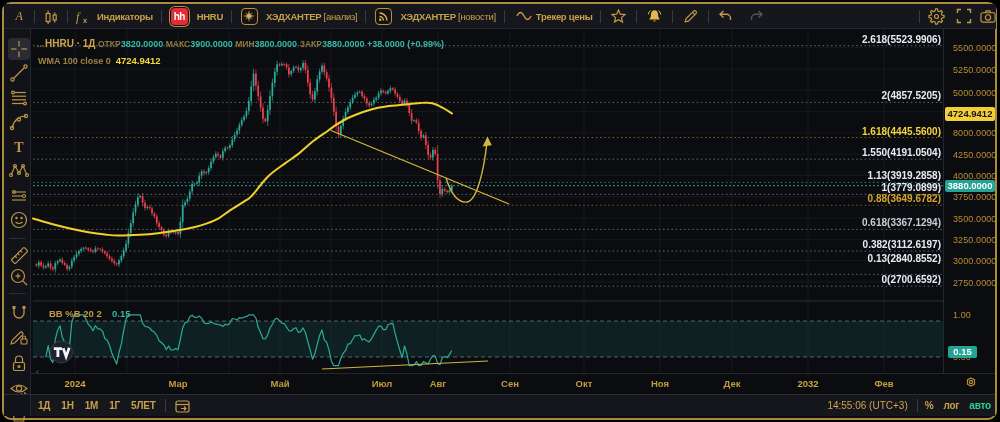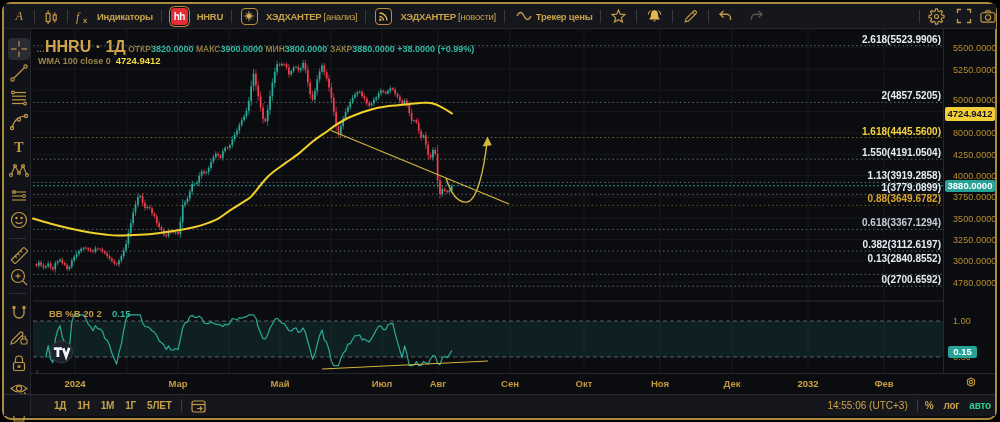--- a/index.html
+++ b/index.html
@@ -13,21 +13,21 @@
 #taxis { position:absolute; left:31px; top:373px; width:964px; height:21px; border-top:1px solid #26272e; background:#0b0c0f; }
 .ml,.mlb { position:absolute; top:4px; width:50px; text-align:center; font-size:9.5px; font-weight:bold; color:#c49a3f; }
 .mlb { color:#cfa449; }
 #botbar { position:absolute; left:31px; top:394px; width:964px; height:22px; background:#16171c; border-top:1px solid #2c2d34; display:flex; align-items:center; font-size:10px; font-weight:bold; color:#c5a14b; letter-spacing:-0.2px; }
 #blcorner { position:absolute; left:4px; top:394px; width:27px; height:22px; background:#121318; border-top:1px solid #2c2d34; border-right:1px solid #26272e; }
 .badge { position:absolute; left:1px; width:50px; text-align:center; font-size:9.5px; font-weight:bold; border-radius:2px; }
 .tbtxt { margin:0 8px; white-space:nowrap; }
 .bb { margin:0 5.5px; }
 .iconbox { width:17px; height:17px; border:1px solid #b78f3c; border-radius:4px; background:#141416; display:flex; align-items:center; justify-content:center; }
 #legend { position:absolute; left:36px; top:38px; font-size:9px; color:#8f7a3f; font-weight:bold; }
-#legend .sym { font-size:16px; color:#cfa54b; }
+#legend .sym { font-size:10px; color:#cfa54b; }
 #legend .val { color:#33b9a4; }
 #legend2 { position:absolute; left:38px; top:55px; font-size:9px; color:#9d8546; font-weight:bold; }
 #legend2 b { color:#f5d93c; font-size:9.5px; }
 </style></head><body>
 <div id="frame"></div>
 
 <svg id="chart" viewBox="31 29 912 344" width="912" height="344" style="position:absolute;left:31px;top:29px">
 <rect x="31" y="29" width="912" height="344" fill="#0b0c0f"></rect>
 <line x1="33" y1="282.0" x2="943" y2="282.0" stroke="#17181d" stroke-width="1"></line>
 <line x1="33" y1="260.7" x2="943" y2="260.7" stroke="#17181d" stroke-width="1"></line>
@@ -436,35 +436,35 @@
       <path d="M53.8 348.6 h8.2 M57.9 348.6 V 357"></path>
       <path d="M63.2 348.3 l2.9 8.4 l3.1 -8.9" stroke-width="2.7"></path>
     </g>
 <line x1="33" y1="301" x2="943" y2="301" stroke="#2c2e36" stroke-width="1"></line>
 <text x="49" y="317" font-size="9.5" font-weight="bold" fill="#c39a46" font-family="Liberation Sans">BB %B 20 2</text>
 <text x="112" y="317" font-size="9.5" font-weight="bold" fill="#33b9a4" font-family="Liberation Sans">0.15</text>
 <text x="36" y="375" font-size="9" fill="#6a6d76" font-family="Liberation Sans">‹</text>
 </svg>
 
 <div id="paxis">
-<div class="axl" style="top:248.5px">4780.0000</div>
+<div class="axl" style="top:248.5px">2750.0000</div>
 <div class="axl" style="top:227.2px">3000.0000</div>
 <div class="axl" style="top:205.9px">3250.0000</div>
 <div class="axl" style="top:184.6px">3500.0000</div>
 <div class="axl" style="top:163.3px">3750.0000</div>
 <div class="axl" style="top:142.0px">4000.0000</div>
 <div class="axl" style="top:120.7px">4250.0000</div>
 <div class="axl" style="top:99.4px">8000.0000</div>
 <div class="axl" style="top:78.1px">4750.0000</div>
-<div class="axl" style="top:66px">5000.0000</div>
+<div class="axl" style="top:59px">5000.0000</div>
 <div class="axl" style="top:35.5px">5250.0000</div>
 <div class="axl" style="top:14.2px">5500.0000</div>
 <div class="badge" style="top:77.5px;height:14px;line-height:14px;background:#f2cf38;color:#15161a;">4724.9412</div>
 <div class="badge" style="top:150.7px;height:12px;line-height:12px;background:#24a396;color:#fff;">3880.0000</div>
-<div class="axl" style="top:287px">1.00</div>
+<div class="axl" style="top:281px">1.00</div>
 <div class="axl" style="top:323px">0.00</div>
 <div class="badge" style="top:316.6px;left:4px;width:29px;height:12px;line-height:12px;background:#24a396;color:#fff;">0.15</div>
 </div>
 
 <div class="fibl" style="top:33.7px;color:#e8ebf3">2.618(5523.9906)</div>
 <div class="fibl" style="top:90.4px;color:#e8ebf3">2(4857.5205)</div>
 <div class="fibl" style="top:125.5px;color:#f5d33f">1.618(4445.5600)</div>
 <div class="fibl" style="top:147.2px;color:#e8ebf3">1.550(4191.0504)</div>
 <div class="fibl" style="top:170.4px;color:#e8ebf3">1.13(3919.2858)</div>
 <div class="fibl" style="top:182.3px;color:#e8ebf3">1(3779.0899)</div>
@@ -702,21 +702,21 @@
 <svg width="28" height="28" viewBox="0 0 28 28" style="position:absolute;left:1px;top:371px">
       <g stroke="#bd9547" stroke-width="1.2" fill="none">
         <path d="M8 9 L9.2 21 L18.8 21 L20 9"></path>
         <line x1="6.5" y1="9" x2="21.5" y2="9"></line>
         <path d="M11.5 9 V7 h5 V9"></path>
       </g>
     </svg>
 </div>
 <div id="blcorner"></div>
 <div id="botbar">
-<div style="margin-left:23px" class="bb">1Д</div>
+<div style="margin-left:7px" class="bb">1Д</div>
     <div class="bb">1Н</div>
     <div class="bb">1М</div>
     <div class="bb">1Г</div>
     <div class="bb">5ЛЕТ</div>
 <div class="sep" style="margin:0 4px"></div>
 <svg width="17" height="16" viewBox="0 0 17 16" style="margin-left:4px">
       <g fill="none" stroke="#c39a46" stroke-width="1.2">
         <rect x="2" y="3" width="13" height="11" rx="2"></rect>
         <line x1="2" y1="6.5" x2="15" y2="6.5"></line>
         <path d="M7 10.5 h5 m-2 -2 l2 2 l-2 2" stroke-width="1.1"></path>

